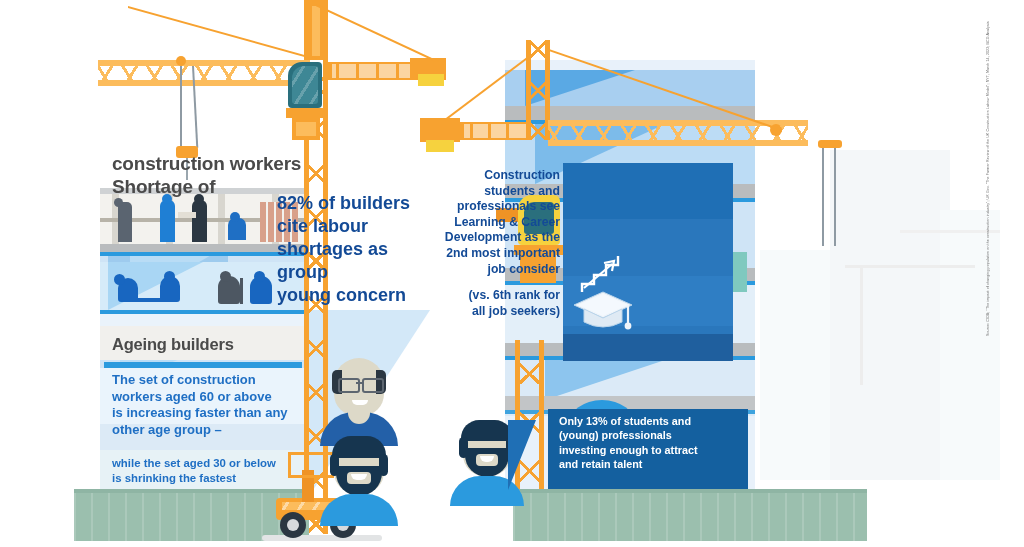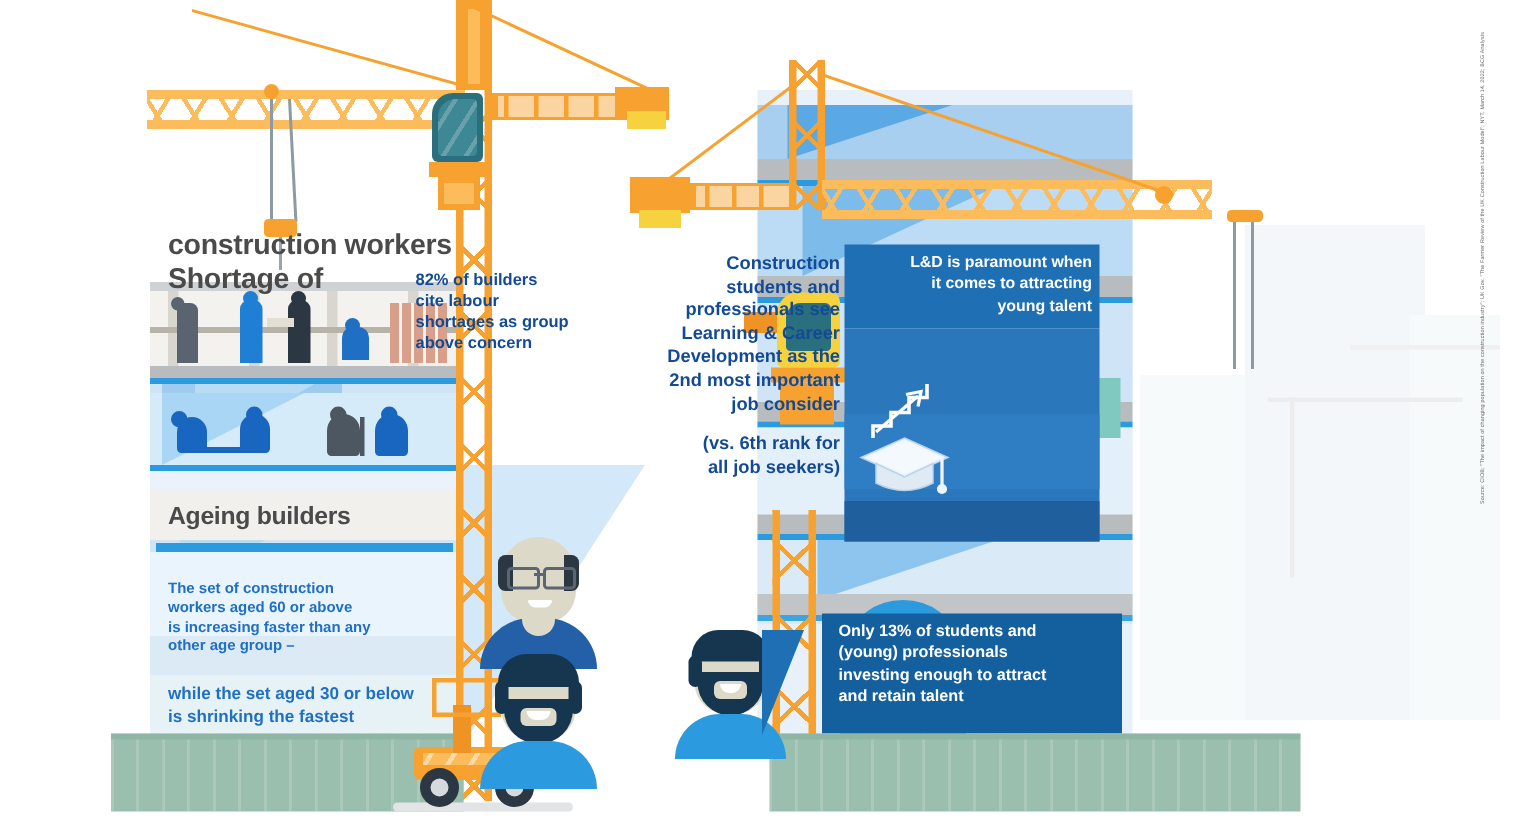--- a/index.html
+++ b/index.html
@@ -378,32 +378,32 @@
     <div class="abs" style="left:0;top:56px;width:74px;height:30px;background:#2b9ade;border-radius:37px 37px 0 0;"></div>
   </div>
 
   <div class="abs" style="left:508px;top:420px;width:0;height:0;border-left:28px solid #1f6fb5;border-bottom:70px solid transparent;"></div>
 
   <div class="hdr" style="left:112px;top:152px;font-size:19px;">
     <div>construction workers</div>
     <div>Shortage of</div>
   </div>
 
-  <div class="bodytxt darkblue" style="left:277px;top:180px;font-size:11px;width:140px;">
+  <div class="bodytxt darkblue" style="left:277px;top:192px;font-size:18px;width:140px;">
     <div>82% of builders</div>
     <div>cite labour</div>
     <div>shortages as group</div>
-    <div>above concern</div>
+    <div>young concern</div>
   </div>
 
   <div class="hdr" style="left:112px;top:334px;font-size:16.5px;">
     <div>Ageing builders</div>
   </div>
 
-  <div class="bodytxt" style="left:112px;top:372px;font-size:10px;width:200px;margin-top:15px;">
+  <div class="bodytxt" style="left:112px;top:372px;font-size:13px;width:200px;">
     <div>The set of construction</div>
     <div>workers aged 60 or above</div>
     <div>is increasing faster than any</div>
     <div>other age group –</div>
   </div>
 
   <div class="bodytxt" style="left:112px;top:456px;font-size:11.4px;width:205px;">
     <div>while the set aged 30 or below</div>
     <div>is shrinking the fastest</div>
   </div>
@@ -416,25 +416,20 @@
     <div>Development as the</div>
     <div>2nd most important</div>
     <div>job consider</div>
   </div>
 
   <div class="bodytxt darkblue" style="left:432px;top:288px;font-size:12.2px;width:128px;text-align:right;">
     <div>(vs. 6th rank for</div>
     <div>all job seekers)</div>
   </div>
 
-  <div class="bodytxt whitetxt" style="left:570px;top:168px;font-size:10.6px;width:158px;text-align:right;line-height:1.35;">
-    <div>L&amp;D is paramount when</div>
-    <div>it comes to attracting</div>
-    <div>young talent</div>
-  </div>
 
   <div class="marker" style="left:618px;top:222px;font-size:16.5px;">
     <span>DEVELOPMENT</span>
   </div>
 
   <div class="marker" style="left:580px;top:336px;font-size:15px;">
     <span>LEARN</span>
   </div>
 
   <div class="bodytxt whitetxt" style="left:559px;top:414px;font-size:10.8px;width:186px;line-height:1.33;">

